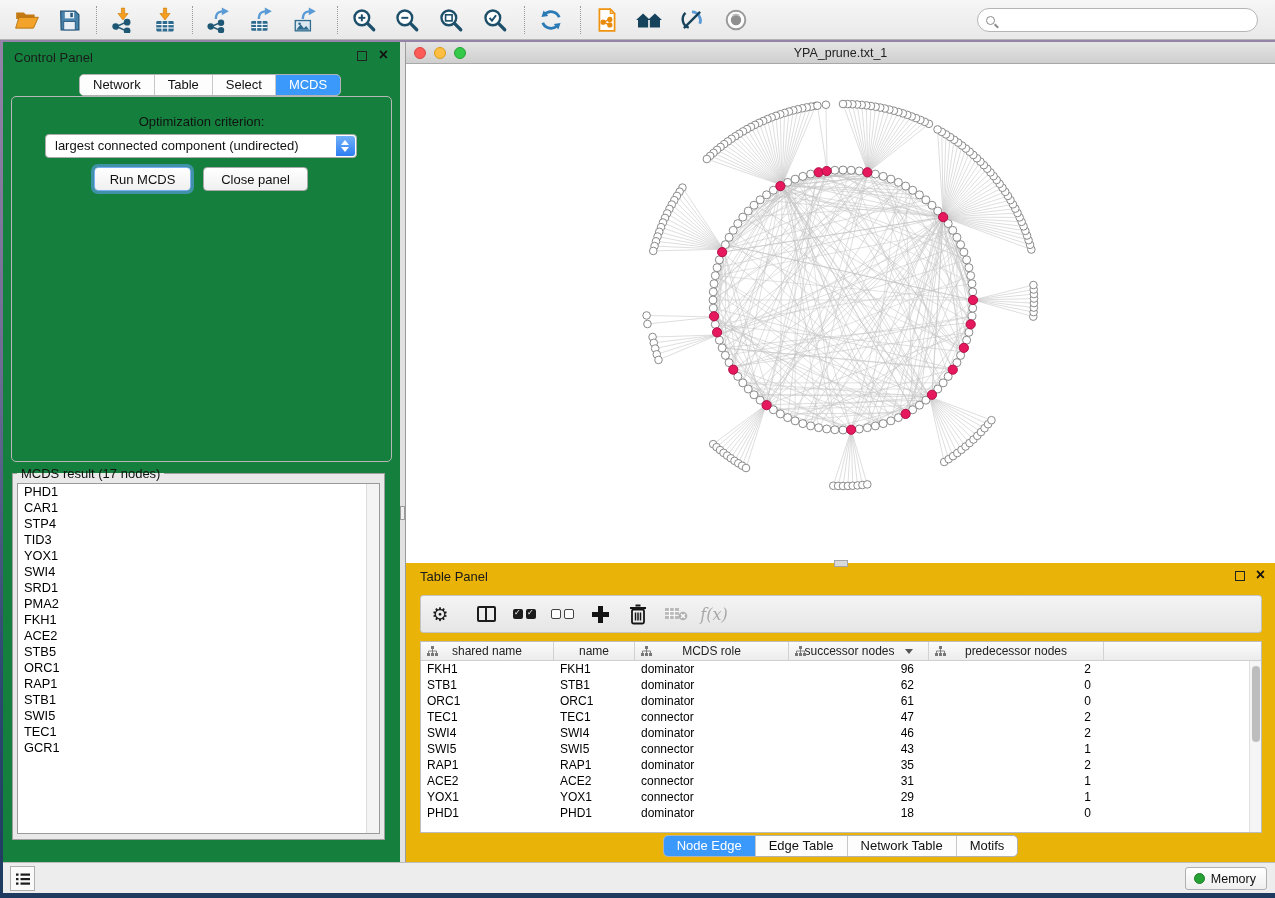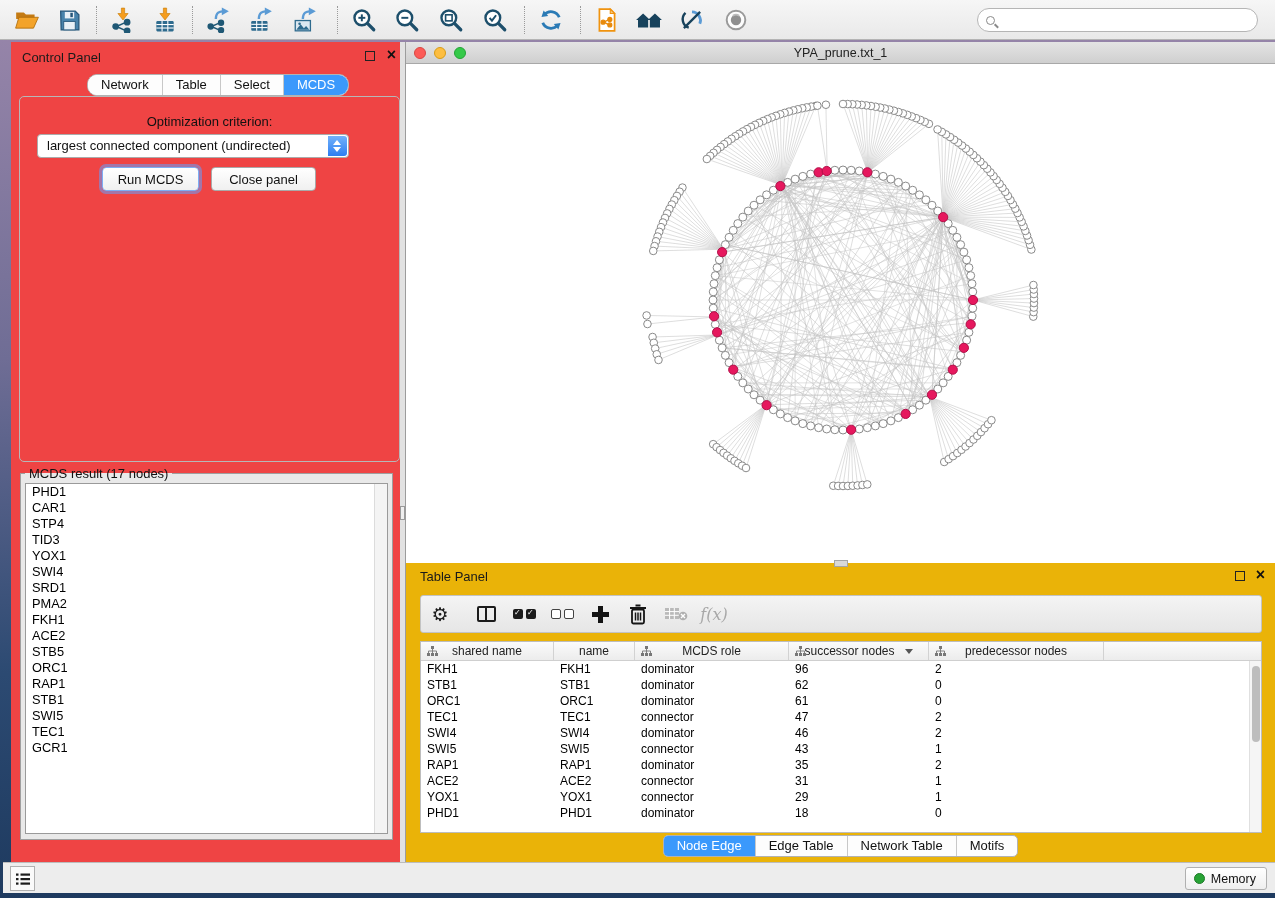--- a/index.html
+++ b/index.html
@@ -13,32 +13,32 @@
   .toolbar { position:absolute; left:0; top:0; width:1275px; height:40px;
     background:linear-gradient(#f6f6f6,#e9e9e9); border-bottom:1px solid #b4b4b4; z-index:10; }
   .tbtn { position:absolute; top:4px; width:38px; height:32px; display:flex; align-items:center; justify-content:center; border-radius:4px; }
   .tsep { position:absolute; top:6px; height:28px; border-left:1px dotted #9a9a9a; }
   .searchbox { position:absolute; right:17px; top:8px; width:281px; height:24px; background:#fff;
     border:1px solid #b5b5b5; border-radius:12px; display:flex; align-items:center; padding-left:8px; }
   .mag { width:9px; height:9px; border:1.6px solid #8a8a8a; border-radius:50%; position:relative; }
   .mag::after { content:""; position:absolute; left:7px; top:8px; width:5px; height:1.8px; background:#8a8a8a; transform:rotate(45deg); }
   .searchbox input { border:none; outline:none; flex:1; height:18px; margin-left:6px; font-size:12px; background:transparent; }
   
-  .control-panel { position:absolute; left:3px; top:42px; width:397px; height:820px; background:#ef4444;margin-left:8px; }
+  .control-panel { position:absolute; left:3px; top:42px; width:397px; height:820px; background:#15803d; }
   .cp-title { position:absolute; left:11px; top:8px; font-size:13px; color:#1a1a1a; }
   .float-btn { position:absolute; top:9px; width:10px; height:10px; border:1.6px solid #222; background:transparent; }
   .close-btn { position:absolute; top:4px; font-size:16px; font-weight:bold; color:#111; line-height:18px; }
   .seg { position:absolute; top:32px; left:76px; height:22px; display:flex; background:#fff;
-    border:1px solid #b2b2b2; border-radius:10px; overflow:hidden; }
+    border:1px solid #b2b2b2; border-radius:5px; overflow:hidden; }
   .seg .tab { font-size:13px; line-height:20px; padding:0 13px; border-right:1px solid #c8c8c8; color:#111; background:#fdfdfd; }
   .seg .tab:last-child { border-right:none; }
   .seg .tab.active { background:#3b99fc; color:#fff; }
   .cp-box { position:absolute; left:8px; right:8px; top:54px; height:366px; border:1px solid #b7b7b7; border-radius:5px; }
   .opt-label { position:absolute; left:0; right:0; top:72px; text-align:center; font-size:13px; color:#111; }
-  .select { position:absolute; left:26px; top:92px; width:312px; height:24px; background:#fff; border:1px solid #ababab;
+  .select { position:absolute; left:42px; top:92px; width:312px; height:24px; background:#fff; border:1px solid #ababab;
     border-radius:4px; font-size:13px; line-height:22px; padding-left:9px; }
   .select .stepper { position:absolute; right:1px; top:1px; bottom:1px; width:19px; border-radius:0 3px 3px 0;
     background:linear-gradient(#72b1fa,#2c7ef2); }
   .select .stepper i { position:absolute; left:5px; width:0; height:0; border-left:4.5px solid transparent; border-right:4.5px solid transparent; }
   .select .stepper .up { top:4px; border-bottom:5px solid #fff; }
   .select .stepper .dn { bottom:4px; border-top:5px solid #fff; }
   .btn { position:absolute; height:24px; background:linear-gradient(#ffffff,#f0f0f0); border:1px solid #a9a9a9;
     border-radius:4px; font-size:13px; color:#111; text-align:center; }
   .btn-run { left:91px; top:125px; width:97px; border-color:#7caef5; box-shadow:0 0 0 3px rgba(98,160,255,.55); }
   .btn-closep { left:200px; top:125px; width:105px; }
@@ -81,21 +81,21 @@
   .fx { font-family:"DejaVu Serif",serif; font-style:italic; font-size:16px; color:#a8a8a8; }
   .node-table { position:absolute; left:14px; top:78px; width:842px; height:192px; background:#fff; border:1px solid #bdbdbd; }
   .nt-header { display:flex; height:19px; background:linear-gradient(#fbfbfb,#ececec); border-bottom:1px solid #cfcfcf; }
   .th { position:relative; display:flex; align-items:center; justify-content:center; gap:4px;
     border-right:1px solid #d2d2d2; font-size:12px; color:#222; }
   .th .treeic { position:absolute; left:6px; top:4px; }
   .c0 { width:133px; } .c1 { width:81px; } .c2 { width:154px; } .c3 { width:140px; } .c4 { width:175px; } .c5 { flex:1; border-right:none; }
   .chev { width:0; height:0; border-left:4px solid transparent; border-right:4px solid transparent; border-top:5px solid #555; margin-left:6px; }
   .tr { display:flex; height:16px; background:#fff; }
   .td { font-size:12px; line-height:16px; padding:0 6px; white-space:nowrap; overflow:hidden; color:#000; }
-  .td.num { text-align:left; }
+  .td.num { text-align:right; }
   .td.c3 { padding-right:15px; } .td.c4 { padding-right:13px; }
   .nt-scroll { position:absolute; right:0; top:19px; bottom:0; width:12px; background:#f5f5f5; border-left:1px solid #e0e0e0; }
   .nt-thumb { position:absolute; left:2px; top:5px; width:8px; height:76px; background:#bdbdbd; border-radius:4px; }
   .bottom-tabs { position:absolute; left:0; right:0; top:272px; display:flex; justify-content:center; }
   .bseg { display:flex; border:1px solid #b2b2b2; border-radius:5px; overflow:hidden; background:#fdfdfd; height:22px; }
   .bseg .tab { font-size:13px; line-height:20px; padding:0 13px; border-right:1px solid #c8c8c8; color:#111; }
   .bseg .tab:last-child { border-right:none;text-align:right; }
   .bseg .tab.active { background:#3b99fc; color:#fff; }
   
   .status-bar { position:absolute; left:3px; top:862px; width:1272px; height:31px; background:#ededed; border-top:1px solid #bcbcbc; }

